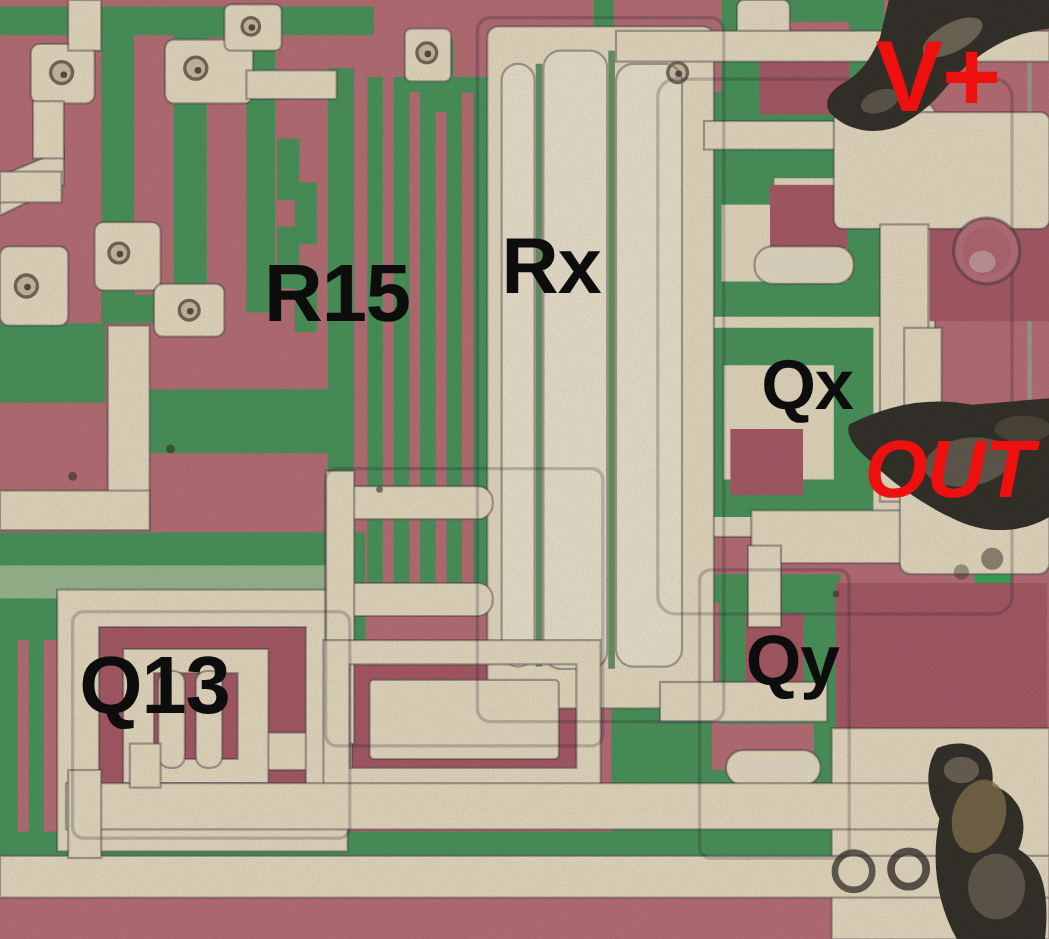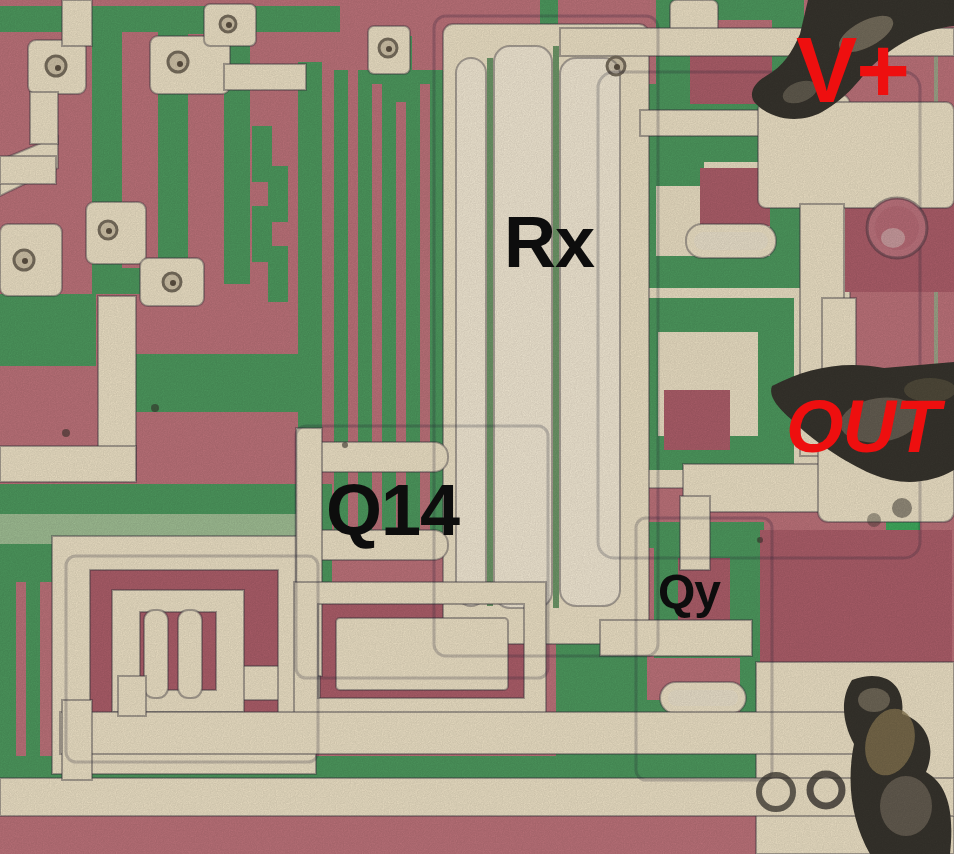--- a/index.html
+++ b/index.html
@@ -4,25 +4,25 @@
 <style>
   html,body{margin:0;padding:0;background:#c1747d;}
   body{width:954px;height:854px;overflow:hidden;}
   .stage{position:relative;width:954px;height:854px;font-family:"Liberation Sans","DejaVu Sans",sans-serif;}
   .stage svg{position:absolute;left:0;top:0;}
   .lab{position:absolute;font-weight:bold;line-height:1;white-space:nowrap;letter-spacing:-1px;z-index:5;}
   .lab-black{color:#0d0d0d;}
   .lab-red{color:#ee0f0f;}
   #lab-r7   {left:134px;top:140px;font-size:66px;}
   #lab-r15  {left:240px;top:230px;font-size:74px;}
-  #lab-rx   {left:456px;top:206px;font-size:72px;margin-left:48px;}
+  #lab-rx   {left:456px;top:206px;font-size:72px;}
   #lab-qx   {left:692px;top:318px;font-size:64px;}
   #lab-q14  {left:326px;top:474px;font-size:72px;}
   #lab-q13  {left:72px; top:586px;font-size:74px;}
-  #lab-qy   {left:658px;top:568px;font-size:48px;}
+  #lab-qy   {left:678px;top:568px;font-size:65px;}
   #lab-vplus{left:796px;top:24px; font-size:92px;}
   #lab-out  {left:786px;top:390px;font-size:74px;font-style:italic;}
 </style>
 </head>
 <body>
 
 <div class="stage">
 <svg width="954" height="854" viewBox="0 0 954 854">
   <defs>
     <filter id="soften">
@@ -236,18 +236,20 @@
       <circle cx="66" cy="433" r="4" opacity="0.6"></circle>
           <circle cx="155" cy="408" r="4" opacity="0.6"></circle>
       <circle cx="345" cy="445" r="3" opacity="0.6"></circle>
           <circle cx="760" cy="540" r="3" opacity="0.6"></circle>
     </g>
   </g>
 
   <rect x="0" y="0" width="954" height="854" filter="url(#grainF)" opacity="0.14"></rect>
 </svg>
 
+  <div class="lab lab-black" id="lab-r15">R15</div>
   <div class="lab lab-black" id="lab-rx">Rx</div>
-  <div class="lab lab-black" id="lab-q14">Q14</div>
+  <div class="lab lab-black" id="lab-qx">Qx</div>
+  <div class="lab lab-black" id="lab-q13">Q13</div>
   <div class="lab lab-black" id="lab-qy">Qy</div>
   <div class="lab lab-red" id="lab-vplus">V+</div>
   <div class="lab lab-red" id="lab-out">OUT</div>
 </div>
 
 </body></html>

